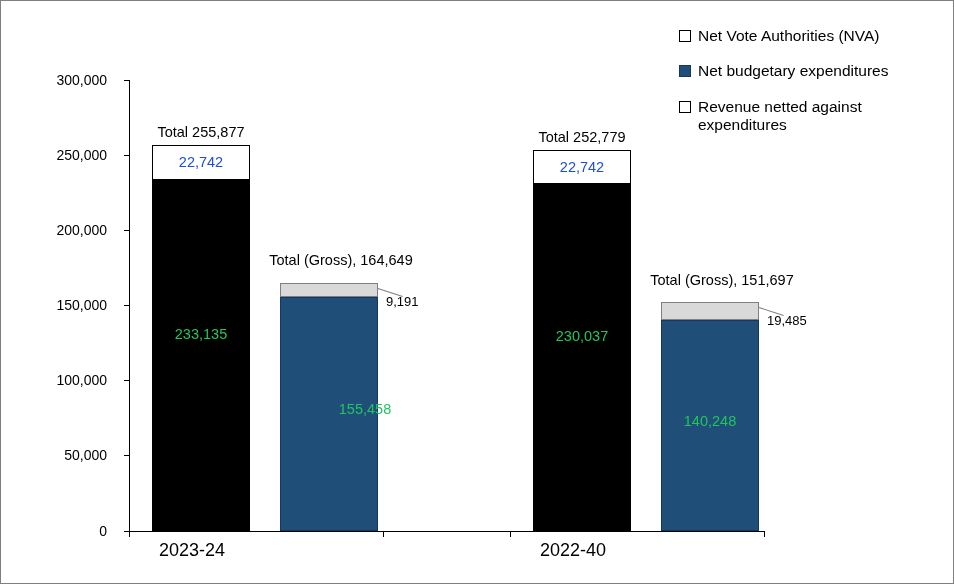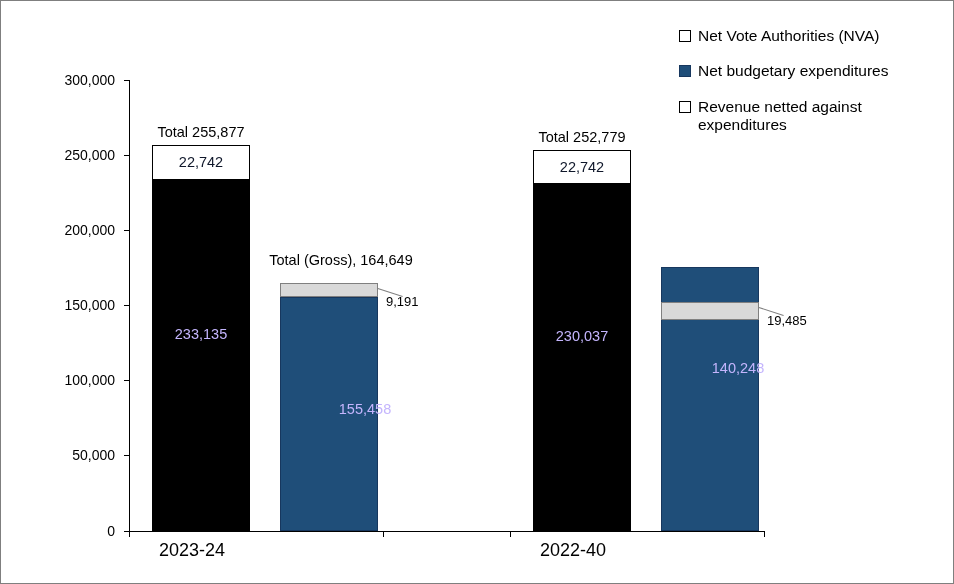--- a/index.html
+++ b/index.html
@@ -46,21 +46,21 @@
   .tick-mark {
     position: absolute;
     left: -5px;
     width: 5px;
     height: 1px;
     background: #000000;
   }
   .y-tick-label {
     position: absolute;
     right: 100%;
-    margin-right: 9px;
+    margin-right: 17px;
     transform: translateY(-50%);
     font-size: 14px;
     color: #000000;
     white-space: nowrap;
   }
   .x-tick-sep {
     position: absolute;
     top: 451px;
     width: 1px;
     height: 6px;
@@ -101,22 +101,22 @@
     background: #d9d9d9;
     border: 1px solid #808080;
   }
   .seg-label {
     position: absolute;
     width: 100%;
     text-align: center;
     font-size: 14.5px;
     white-space: nowrap;
   }
-  .label-on-dark { color: #c4b5fd; }
-  .label-on-light { color: #0f172a; }
+  .label-on-dark { color: #22c55e; }
+  .label-on-light { color: #1d4ed8; }
   .total-label {
     position: absolute;
     font-size: 14.5px;
     color: #000000;
     white-space: nowrap;
     transform: translateX(-50%);
   }
   
   .callout {
     position: absolute;
@@ -223,25 +223,26 @@
       <div class="seg seg-black" style="bottom:0; height:347px;">
         <div class="seg-label label-on-dark" style="top:143px;">230,037</div>
       </div>
       <div class="seg seg-white" style="bottom:347px; height:34px;">
         <div class="seg-label label-on-light" style="top:8px;">22,742</div>
       </div>
     </div>
     <div class="total-label" style="left:453px; top:49px;">Total 252,779</div>
 
     <div class="bar" style="left:532px; bottom:1px; width:98px; height:229px;">
-      <div class="seg seg-blue" style="bottom:0; height:264px;padding-left:28px;">
+      <div class="seg seg-blue" style="bottom:0; height:211px;">
         <div class="seg-label label-on-dark" style="top:92px;">140,248</div>
       </div>
       <div class="seg seg-grey" style="bottom:211px; height:18px;"></div>
     </div>
+    <div class="total-label" style="left:593px; top:192px;">Total (Gross), 151,697</div>
     <div class="leader" style="left:630px; top:227px; width:26px; transform:rotate(18deg);"></div>
     <div class="callout" style="left:638px; top:233px;">19,485</div>
 
   </div>
 
   <div id="legend">
     <div class="legend-row">
       <span class="legend-swatch sw-white"></span>
       <span class="legend-text">Net Vote Authorities (NVA)</span>
     </div>

